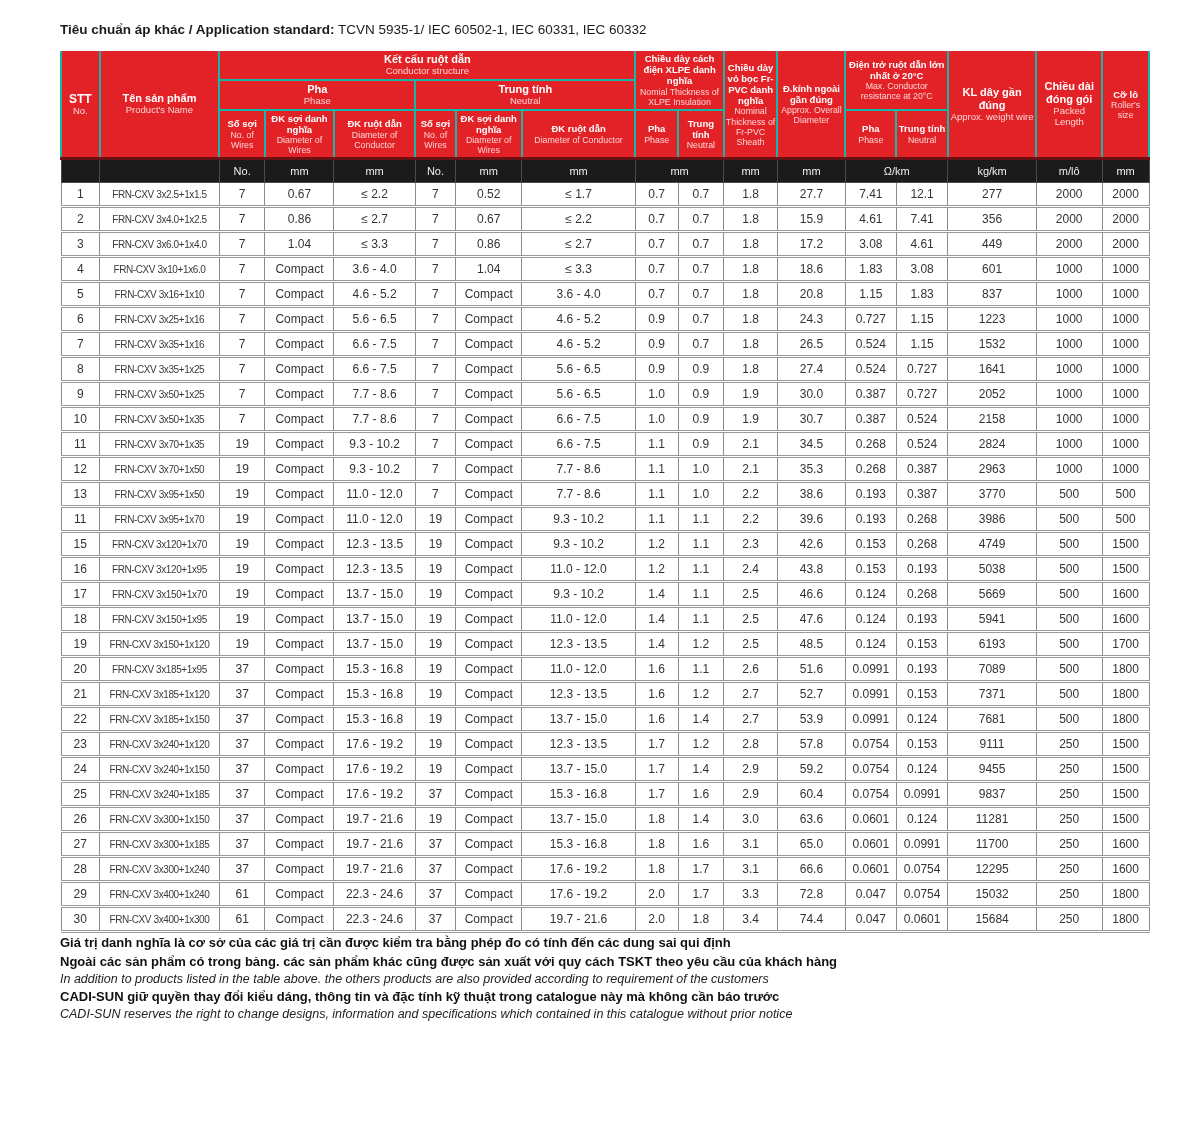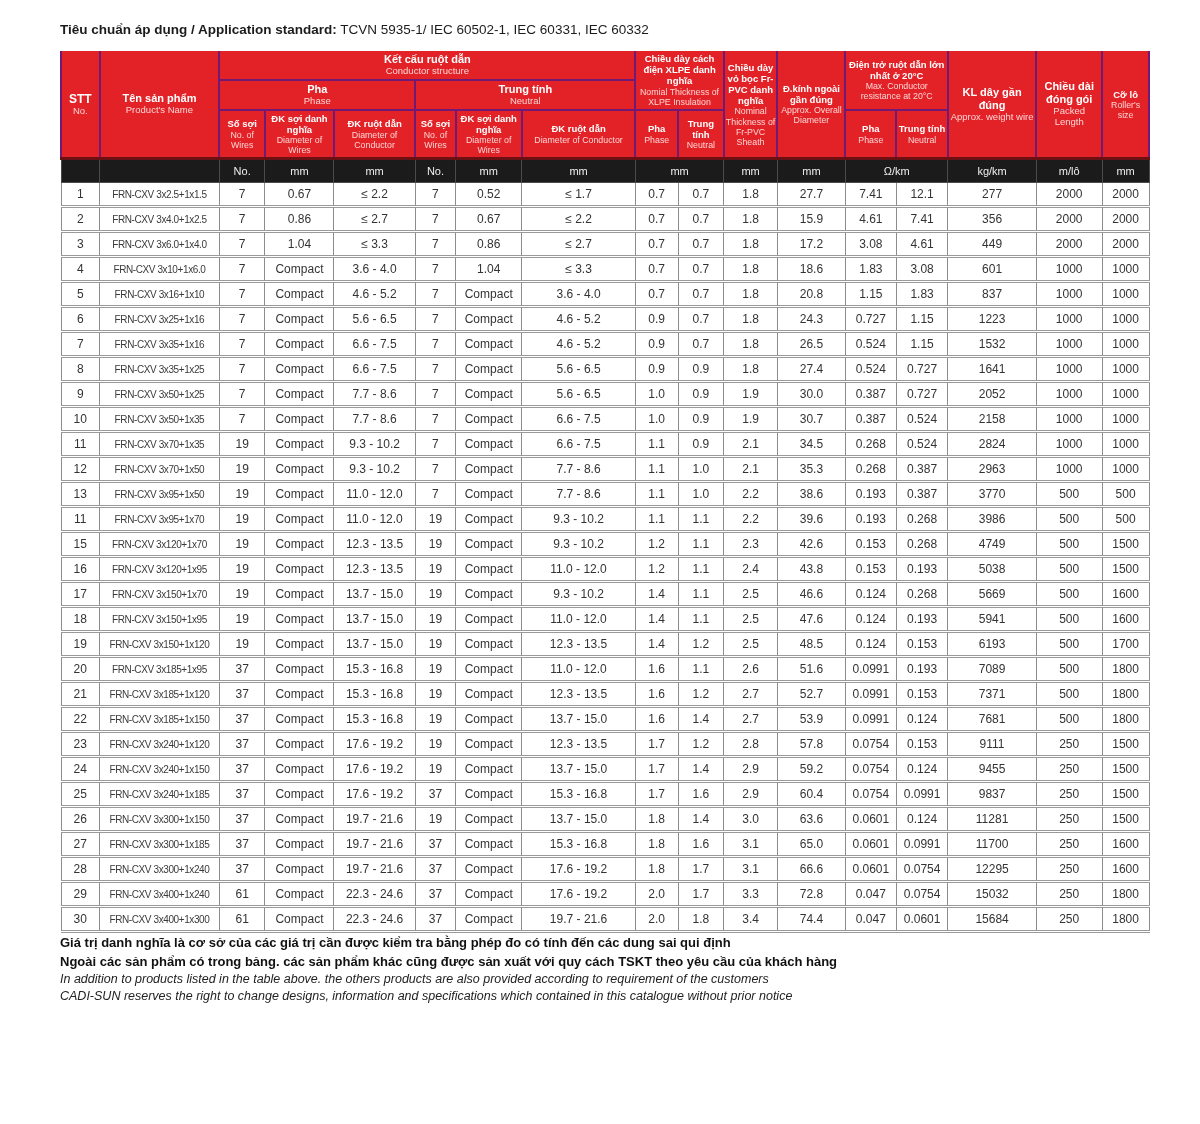--- a/index.html
+++ b/index.html
@@ -14,21 +14,21 @@
   .std-line .lbl{font-weight:bold;}
   table.specs{
     border-collapse:collapse;
     table-layout:fixed;
     width:1090px;
   }
   
   thead th{
     background:#e32227;
     color:#fff;
-    border:2px solid #701a75;
+    border:2px solid #14b8a6;
     text-align:center;
     vertical-align:middle;
     padding:2px 1px;
     font-weight:normal;
   }
   thead tr.hrowA th{border-top:none;}
   .vi{display:block;font-weight:bold;font-size:11px;line-height:1.18;}
   .en{display:block;font-weight:normal;font-size:9.5px;line-height:1.15;color:rgba(255,228,228,0.92);}
   th.small .vi{font-size:9.5px;}
   th.small .en{font-size:8.8px;}
@@ -68,21 +68,21 @@
   .notes p{margin:1px 0;line-height:1.32;}
   .notes p.note-vi{font-weight:bold;font-size:13px;color:#111;}
   .notes p.note-en{font-style:italic;font-size:12.5px;color:#222;}
 </style>
 </head>
 <body>
 
 <div class="page">
 
   <div class="std-line">
-    <span class="lbl">Tiêu chuẩn áp dụng / Application standard:</span><span> TCVN 5935-1/ IEC 60502-1, IEC 60331, IEC 60332</span>
+    <span class="lbl">Tiêu chuẩn áp khác / Application standard:</span><span> TCVN 5935-1/ IEC 60502-1, IEC 60331, IEC 60332</span>
   </div>
 
   <table class="specs">
     <colgroup>
       <col style="width:38px">
         <col style="width:118px">
       <col style="width:45px">
         <col style="width:68px">
         <col style="width:80px">
       <col style="width:40px">
@@ -782,16 +782,17 @@
           <td>250</td>
           <td>1800</td>
         </tr>
       </tbody>
   </table>
 
   <div class="notes">
     <p class="note-vi">Giá trị danh nghĩa là cơ sở của các giá trị cần được kiểm tra bằng phép đo có tính đến các dung sai qui định</p>
     <p class="note-vi">Ngoài các sản phẩm có trong bảng. các sản phẩm khác cũng được sản xuất với quy cách TSKT theo yêu cầu của khách hàng</p>
     <p class="note-en">In addition to products listed in the table above. the others products are also provided according to requirement of the customers</p>
+    <p class="note-vi">CADI-SUN giữ quyền thay đổi kiểu dáng, thông tin và đặc tính kỹ thuật trong catalogue này mà không cần báo trước</p>
     <p class="note-en">CADI-SUN reserves the right to change designs, information and specifications which contained in this catalogue without prior notice</p>
   </div>
 
 </div>
 
 </body></html>

